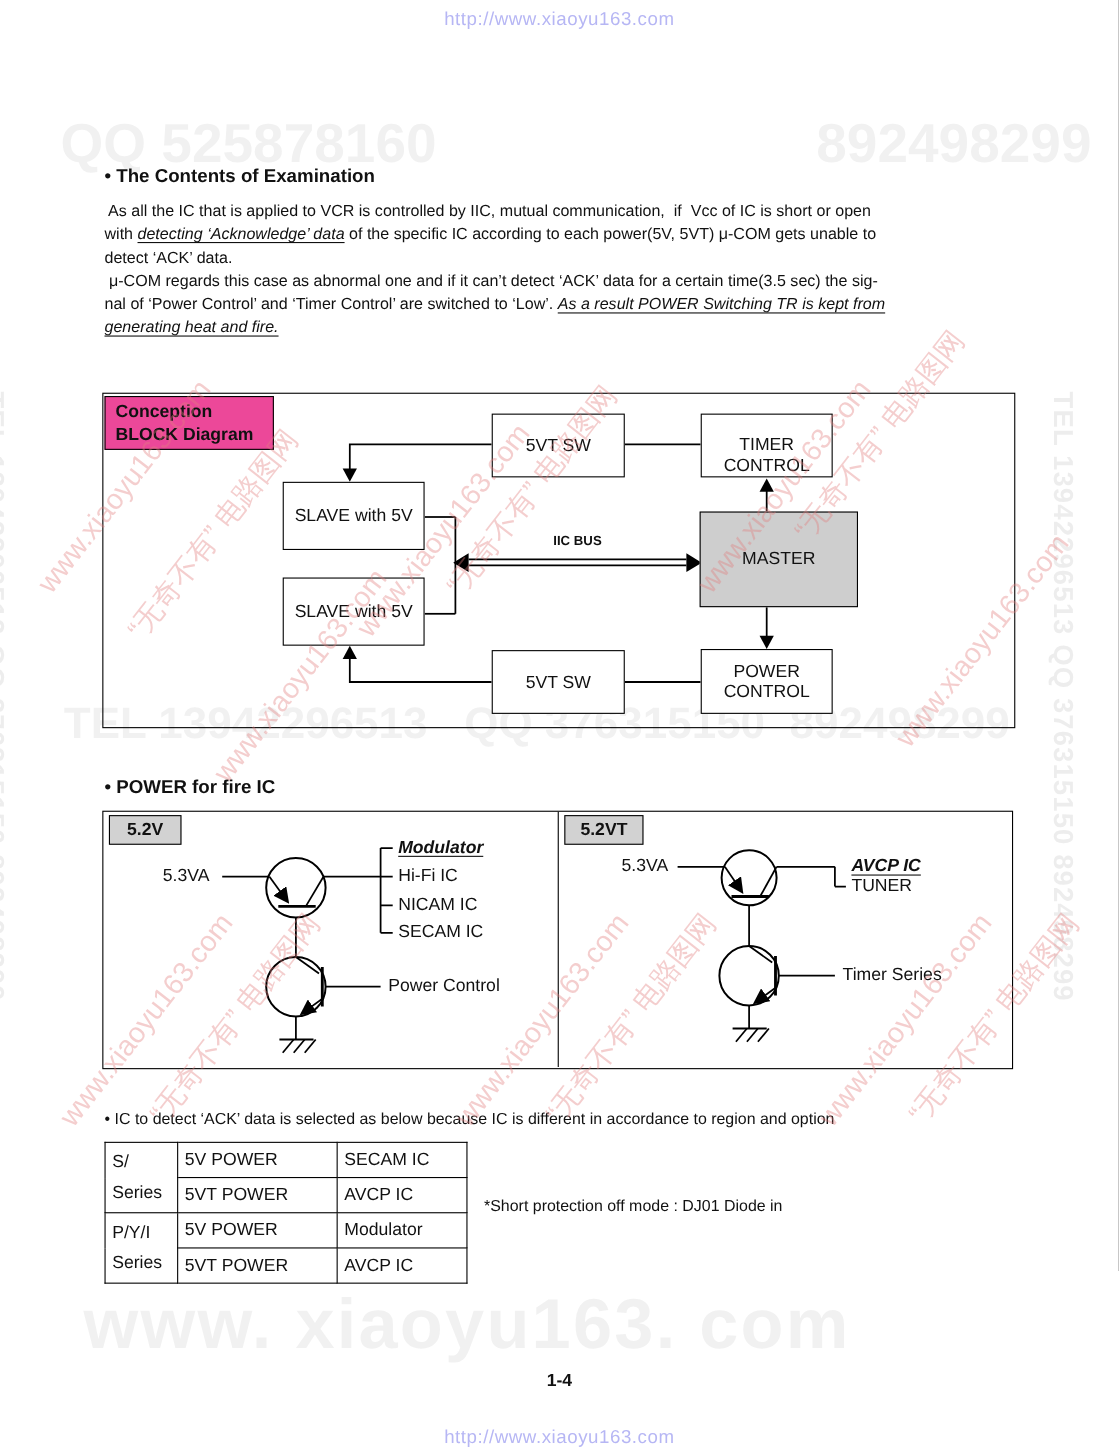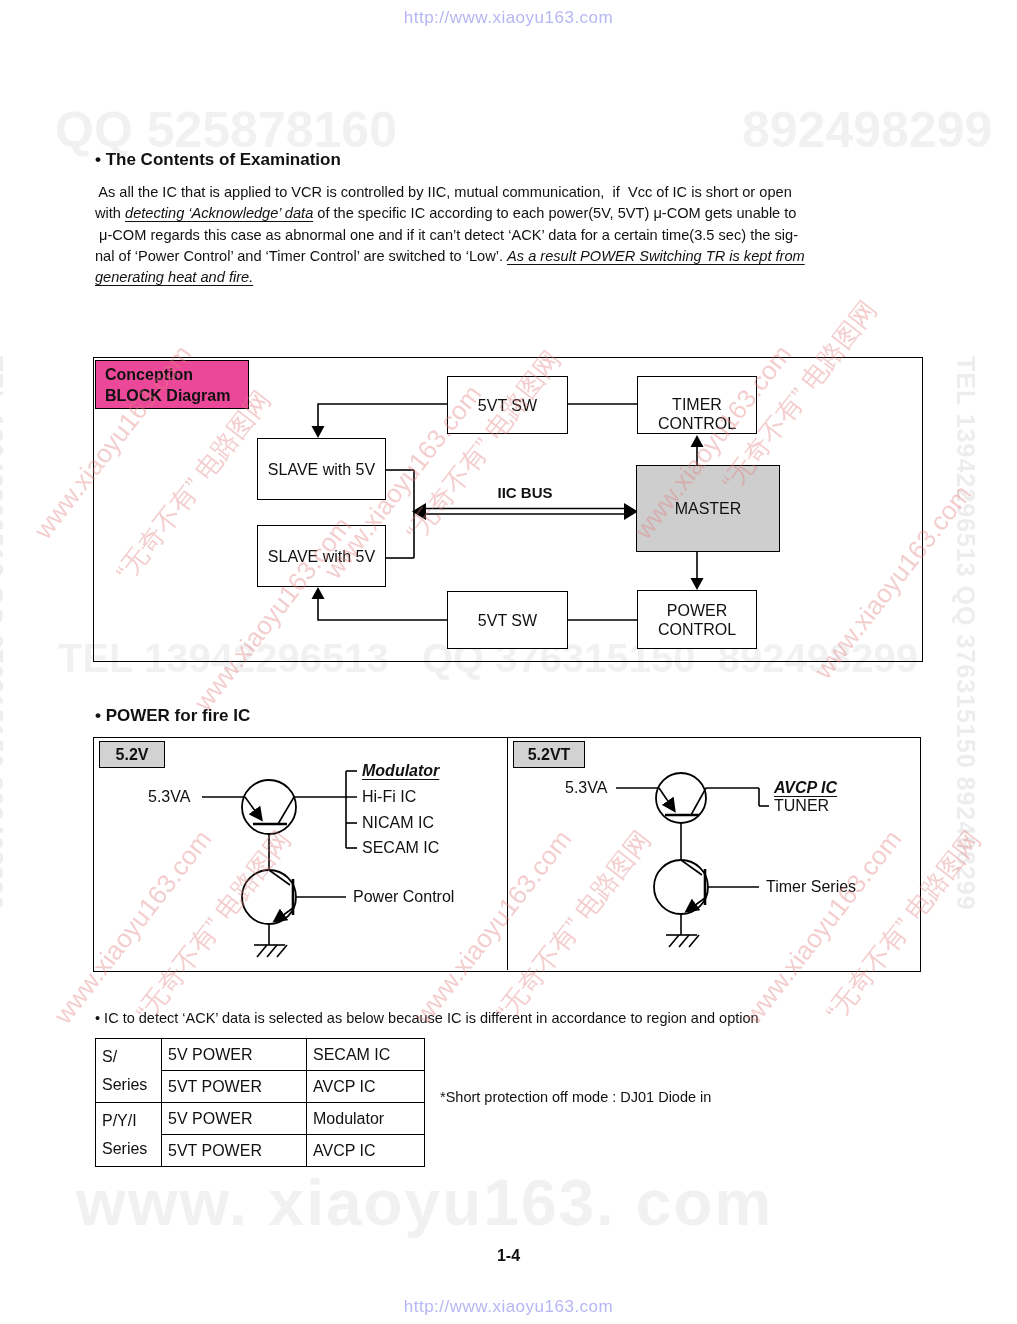--- a/index.html
+++ b/index.html
@@ -28,21 +28,21 @@
   
   .bd{left:93px;top:357px;width:830px;height:305px;border:1.5px solid #000;box-sizing:border-box;z-index:2;}
   .bd .bx{position:absolute;border:1.5px solid #000;background:#fff;box-sizing:border-box;
           display:flex;flex-direction:column;align-items:center;justify-content:center;
           font-size:16px;text-align:center;line-height:19px;}
   .gray{background:#cecece !important;}
   .bd-label{position:absolute;left:1px;top:2px;width:154px;height:49px;border:1.5px solid #000;
             background:#ec4899;box-sizing:border-box;font-weight:bold;font-size:16px;line-height:21px;
             padding:3px 0 0 9px;}
   .bus-label{position:absolute;left:376px;top:126px;width:110px;text-align:center;
-             font-weight:bold;font-size:15px;}
+             font-weight:bold;font-size:12px;}
   svg.wire{position:absolute;left:0;top:0;}
   
   .panels{left:93px;top:737px;width:828px;height:235px;border:1.5px solid #000;box-sizing:border-box;z-index:2;}
   .panel{position:absolute;top:0;width:414px;height:232px;}
   .panel-divider{position:absolute;left:412.5px;top:0;width:1.5px;height:232px;background:#000;}
   .tab{position:absolute;left:5px;top:3px;height:27px;border:1.5px solid #000;background:#d2d2d2;
        box-sizing:border-box;display:flex;align-items:center;justify-content:center;
        font-weight:bold;font-size:16px;}
   .clabel{position:absolute;font-size:16px;white-space:nowrap;}
   .clabel.b{font-weight:bold;}
@@ -68,20 +68,21 @@
   </div>
 
   <div class="abs center wm-url" style="top:8px;">http://www.xiaoyu163.com</div>
   <div class="abs center wm-url" style="top:1297px;">http://www.xiaoyu163.com</div>
 
 
   <div class="abs h-bullet" style="left:95px;top:150px;">• The Contents of Examination</div>
   <div class="abs para">
     <div class="ln"><span> As all the IC that is applied to VCR is controlled by IIC, mutual communication,  if  Vcc of IC is short or open</span></div>
     <div class="ln"><span>with </span><span class="u">detecting ‘Acknowledge’ data</span><span> of the specific IC according to each power(5V, 5VT) μ-COM gets unable to</span></div>
+    <div class="ln"><span>detect ‘ACK’ data.</span></div>
     <div class="ln"><span> μ-COM regards this case as abnormal one and if it can’t detect ‘ACK’ data for a certain time(3.5 sec) the sig-</span></div>
     <div class="ln"><span>nal of ‘Power Control’ and ‘Timer Control’ are switched to ‘Low’. </span><span class="u">As a result POWER Switching TR is kept from</span></div>
     <div class="ln"><span class="u">generating heat and fire.</span></div>
   </div>
 
   <div class="abs bd">
     <svg class="wire" width="827" height="302" viewBox="0 0 827 302">
       <g stroke="#000" stroke-width="1.6" fill="none">
         <path d="M353,46 H224 V70"></path>
         <path d="M474,46 H543"></path>

